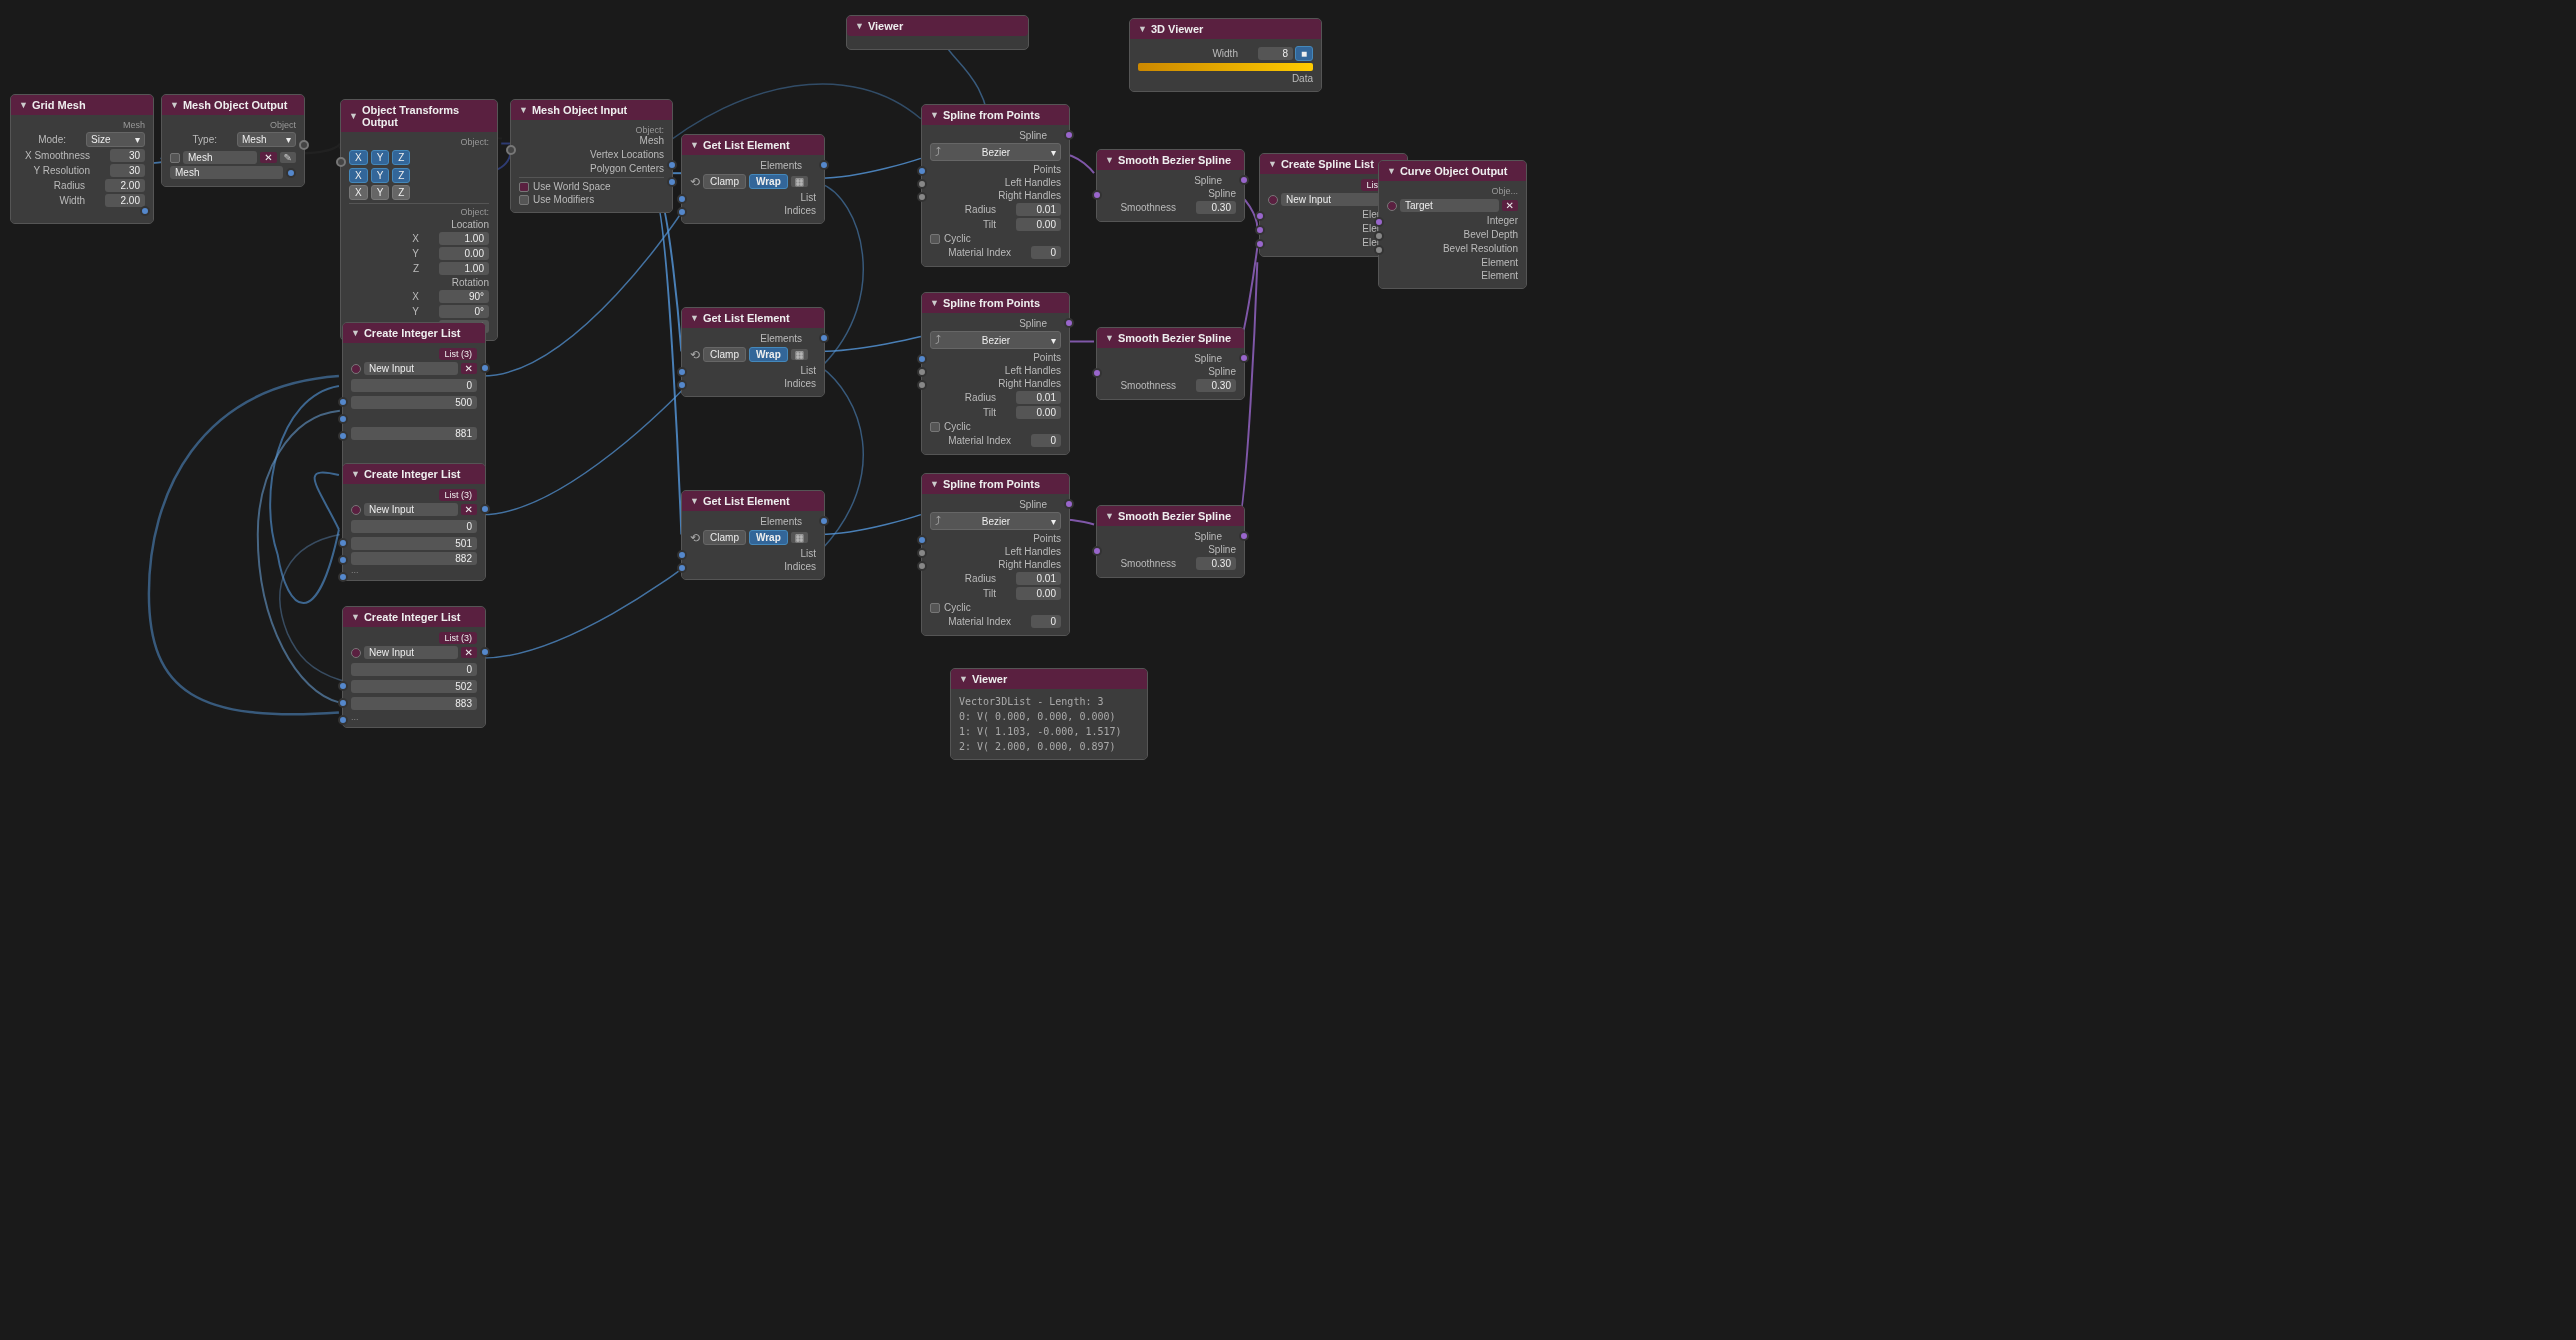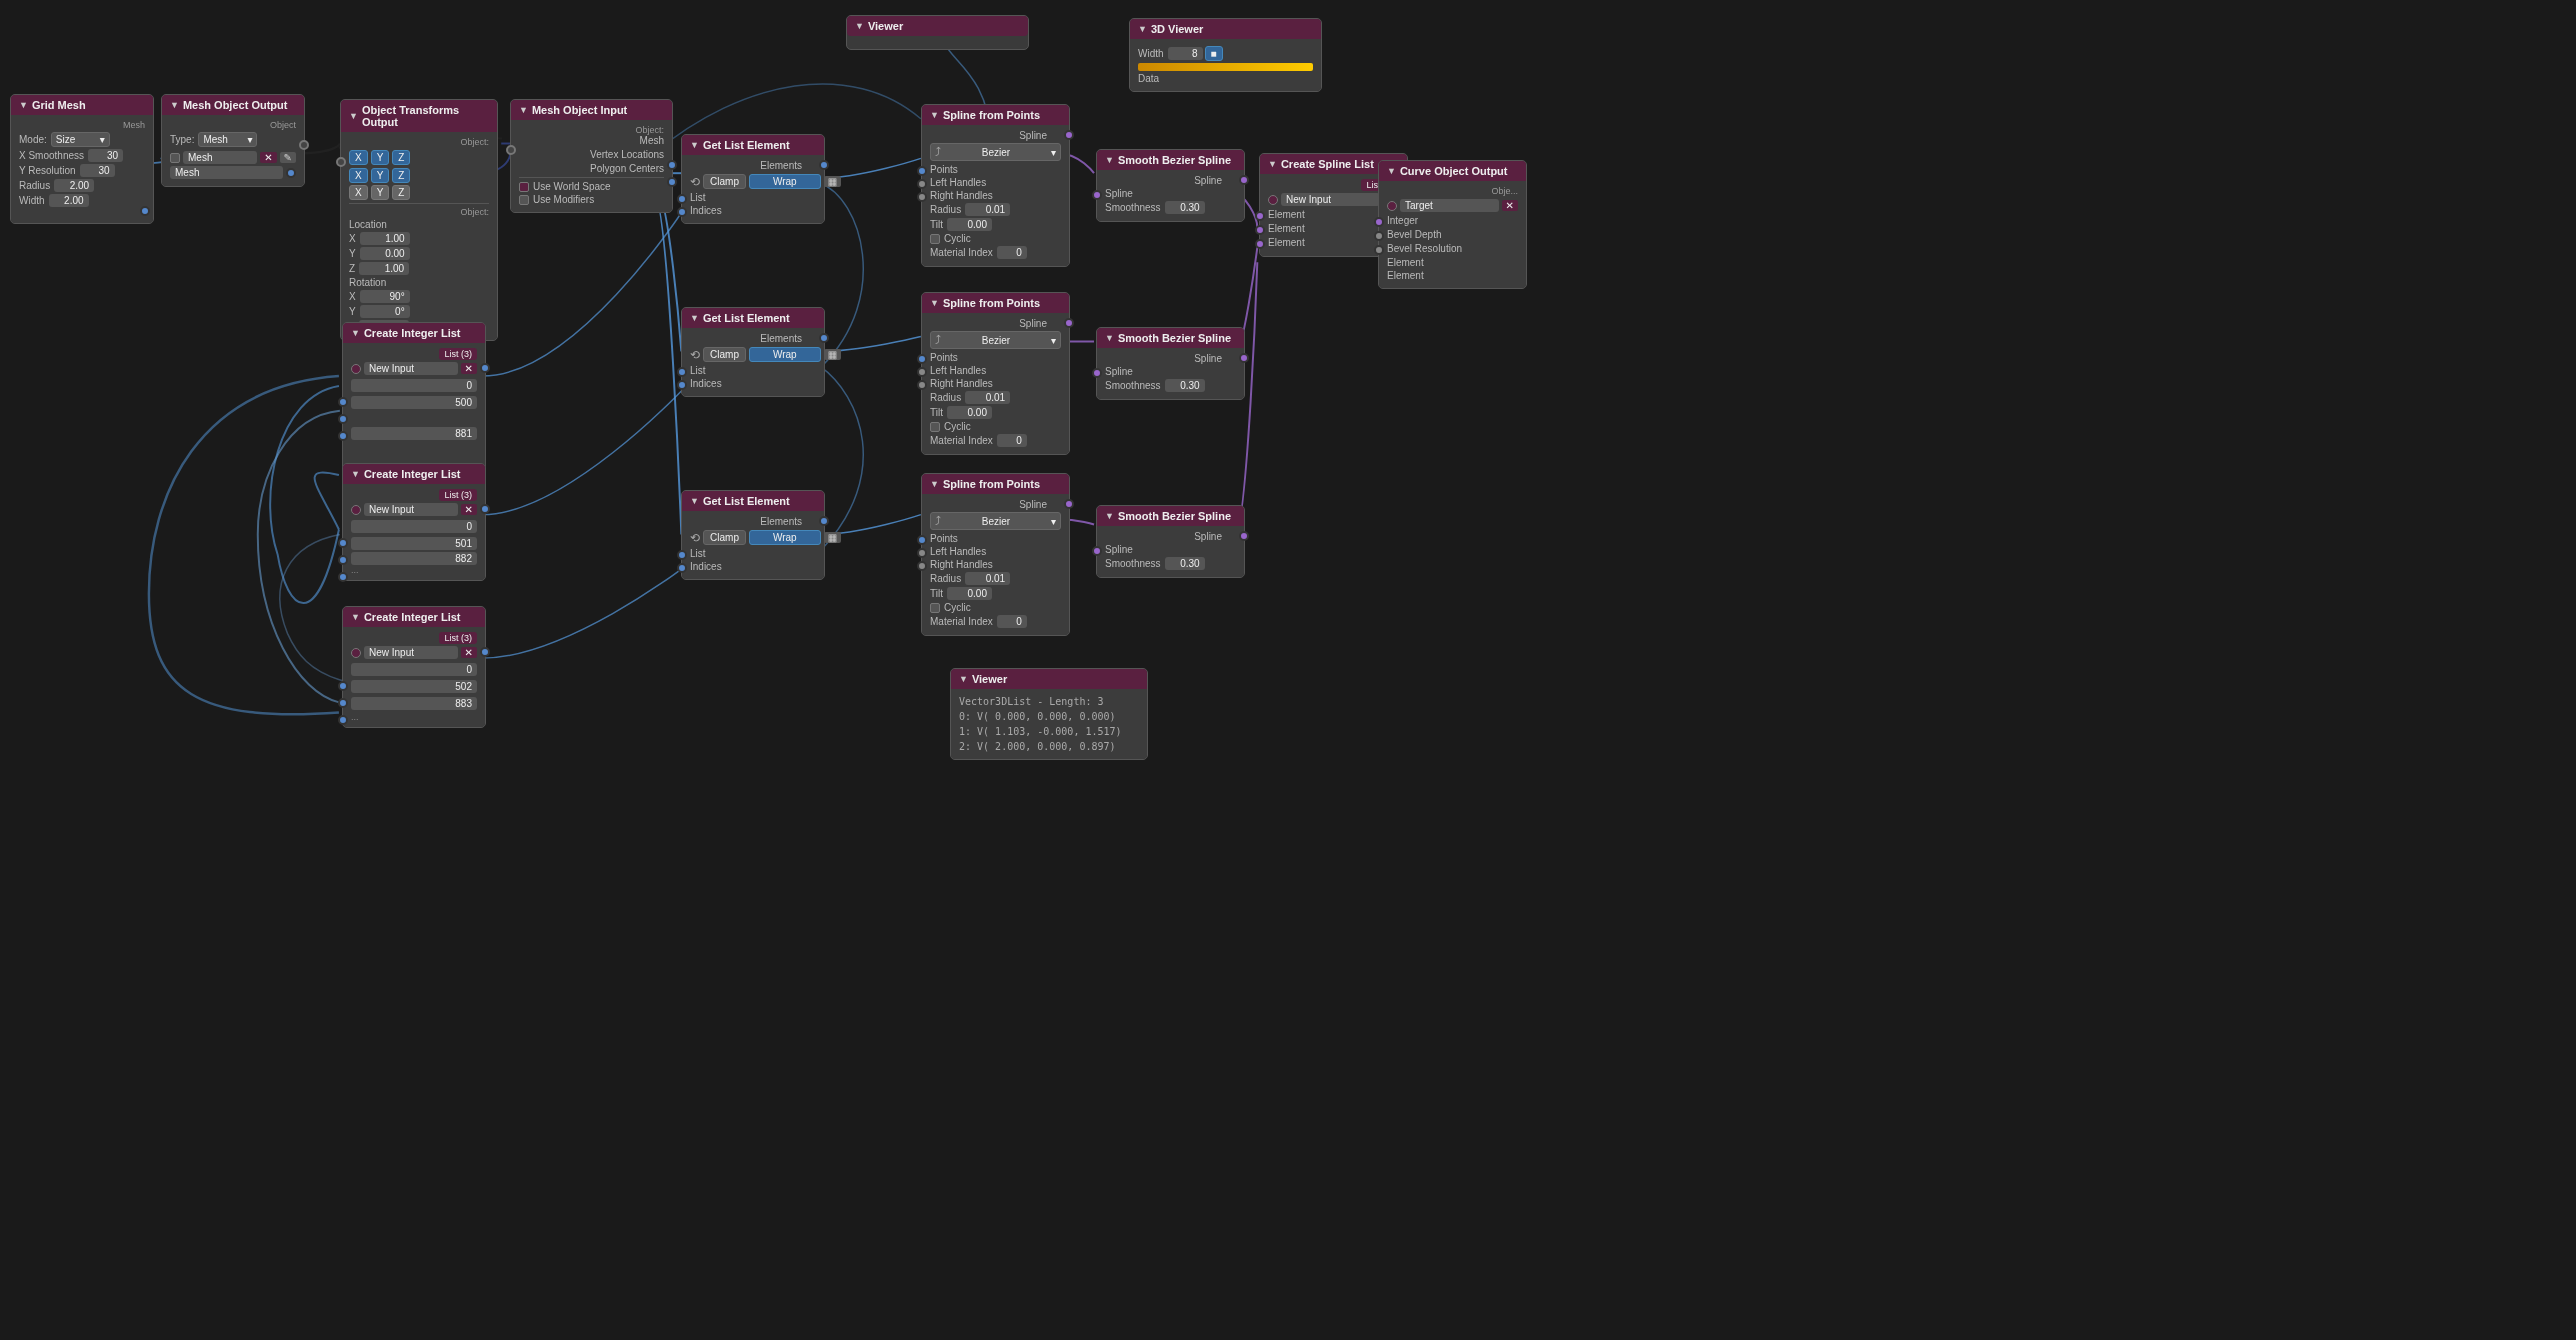--- a/index.html
+++ b/index.html
@@ -43,23 +43,23 @@
       color: #ccc;
     }
     .node-body {
       padding: 5px 8px;
       background: #3c3c3c;
       border-radius: 0 0 4px 4px;
     }
     .node-row {
       display: flex;
       align-items: center;
-      justify-content: flex-start;
+      justify-content: flex-end;
       margin: 2px 0;
-      gap: 4px;
+      gap: 20px;
     }
     .node-label {
       color: #bbb;
       font-size: 10px;
     }
     .node-input-field {
       background: #555;
       border: none;
       border-radius: 3px;
       color: #eee;
@@ -187,24 +187,25 @@
       margin: 2px 0;
     }
     .node-sub-label {
       font-size: 9px;
       color: #999;
       text-align: right;
     }
     .wrap-btn {
       background: #336699;
       border-radius: 3px;
-      padding: 1px 23px;
+      padding: 1px 6px;
       font-size: 10px;
       color: #eee;
       border: 1px solid #4488bb;
+      font-weight: bold;
     }
     .clamp-btn {
       background: #555;
       border-radius: 3px;
       padding: 1px 6px;
       font-size: 10px;
       color: #eee;
       border: 1px solid #666;
     }
     .spline-icon {

